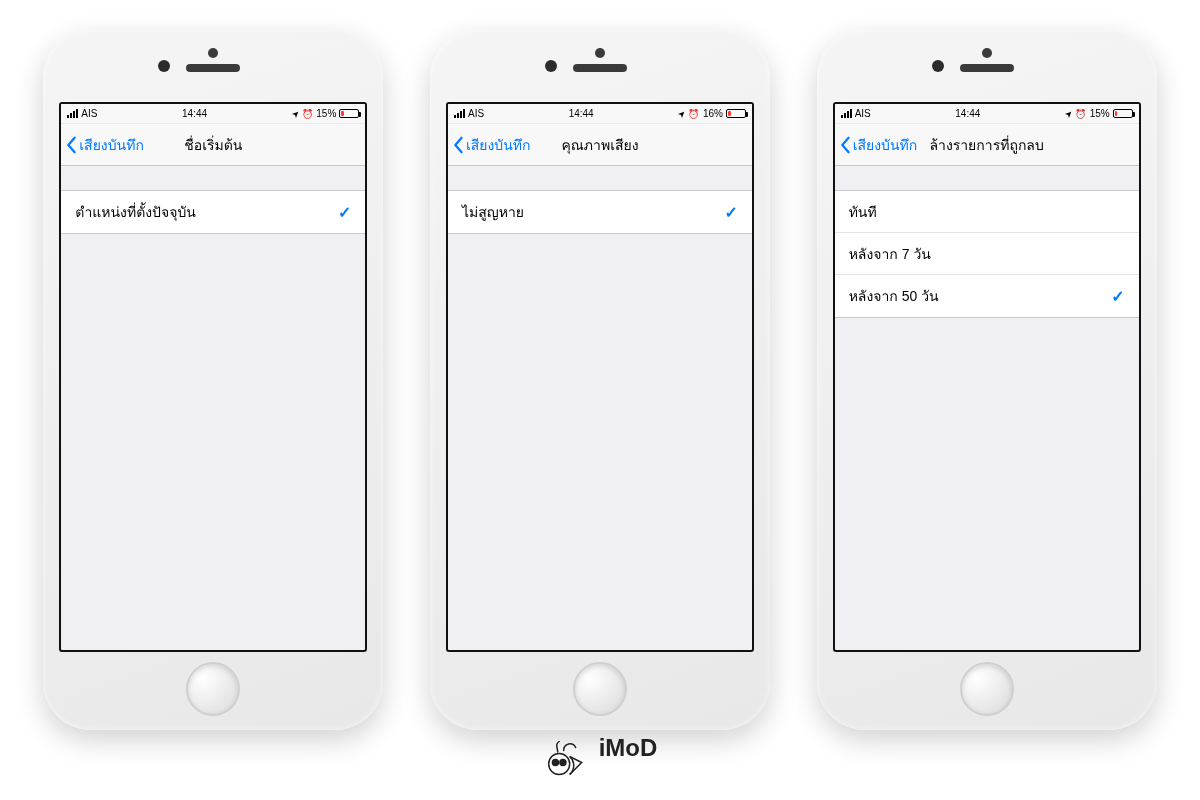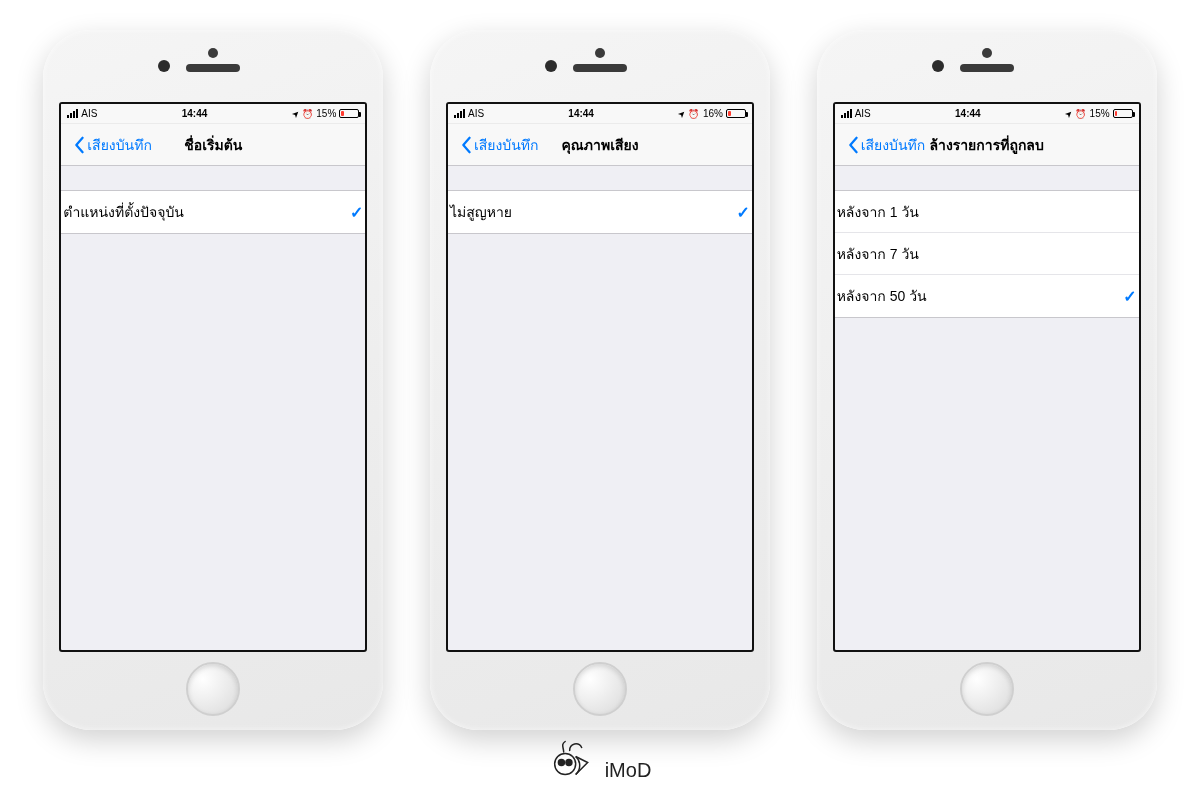--- a/index.html
+++ b/index.html
@@ -85,21 +85,21 @@
     background: #f8f8f8;
     display: flex;
     align-items: center;
     justify-content: space-between;
     padding: 0 6px;
     font-size: 10px;
     color: #000;
     border-bottom: 0.5px solid rgba(0,0,0,0.05);
   }
   .sb-left, .sb-right { display: flex; align-items: center; gap: 3px; }
-  .sb-center { font-weight: 700; }
+  .sb-center { font-weight: 400; }
   .signal { display: inline-flex; align-items: flex-end; gap: 1px; }
   .signal i { width: 2px; background:#000; display:inline-block;}
   .signal i:nth-child(1){height:3px}
   .signal i:nth-child(2){height:5px}
   .signal i:nth-child(3){height:7px}
   .signal i:nth-child(4){height:9px}
   .battery {
     width: 20px; height: 9px; border:1px solid #000; border-radius:2px;
     position: relative; display:inline-block;
   }
@@ -112,59 +112,60 @@
     background:#ff3b30; border-radius:1px;
   }
   
   .navbar {
     height: 42px;
     background: #f8f8f8;
     border-bottom: 0.5px solid #c8c7cc;
     display: flex;
     align-items: center;
     position: relative;
-    padding: 0 12px;
+    padding: 0 4px;
   }
   .back {
     display: flex; align-items: center; gap: 2px;
     color: #007aff; font-size: 14px;
     cursor: pointer;
   }
   .back svg { width: 12px; height: 18px; }
   .nav-title {
     position: absolute;
     left: 50%; transform: translateX(-50%);
-    font-size: 14px; font-weight: 700; color:#000;
+    font-size: 14px; font-weight: 400; color:#000;
   }
   
   .spacer { height: 24px; }
   .list {
     background:#fff;
     border-top: 0.5px solid #c8c7cc;
     border-bottom: 0.5px solid #c8c7cc;
   }
   .row {
     height: 42px;
-    padding: 0 2px;
+    padding: 0 14px;
     display:flex; align-items:center; justify-content:space-between;
     font-size: 14px; color:#000;
     border-bottom: 0.5px solid #e5e5e9;
     cursor: pointer;
   }
   .row:last-child { border-bottom: none; }
   .check { color:#007aff; font-size:16px; font-weight:600; }
   
   .brand {
     position:absolute;
     bottom: 18px;
     left: 50%;
     transform: translateX(-50%);
-    display:flex; align-items:flex-end; gap:8px;
-    font-size: 20px;
+    display:flex; align-items:flex-start; gap:8px;
+    font-size: 24px;
     color:#222;
+    font-weight:bold;
   }
   .brand svg { width: 48px; height: 48px; }
 </style>
 </head>
 <body>
 
 <div class="stage">
     <div class="phone">
       <div class="sensor"></div>
       <div class="cam"></div>
@@ -283,21 +284,21 @@
             <svg viewBox="0 0 12 20">
               <path d="M10 2 L3 10 L10 18" stroke="#007aff" stroke-width="2.5" fill="none" stroke-linecap="round" stroke-linejoin="round"></path>
             </svg>
             <span>เสียงบันทึก</span>
           </div>
           <div class="nav-title">ล้างรายการที่ถูกลบ</div>
         </div>
         <div class="spacer"></div>
         <div class="list">
           <div class="row">
-            <span>หลังจาก 1 วัน</span>
+            <span>ทันที</span>
           </div>
           <div class="row">
             <span>หลังจาก 7 วัน</span>
           </div>
           <div class="row">
             <span>หลังจาก 50 วัน</span>
             <span class="check">✓</span>
           </div>
         </div>
       </div>

